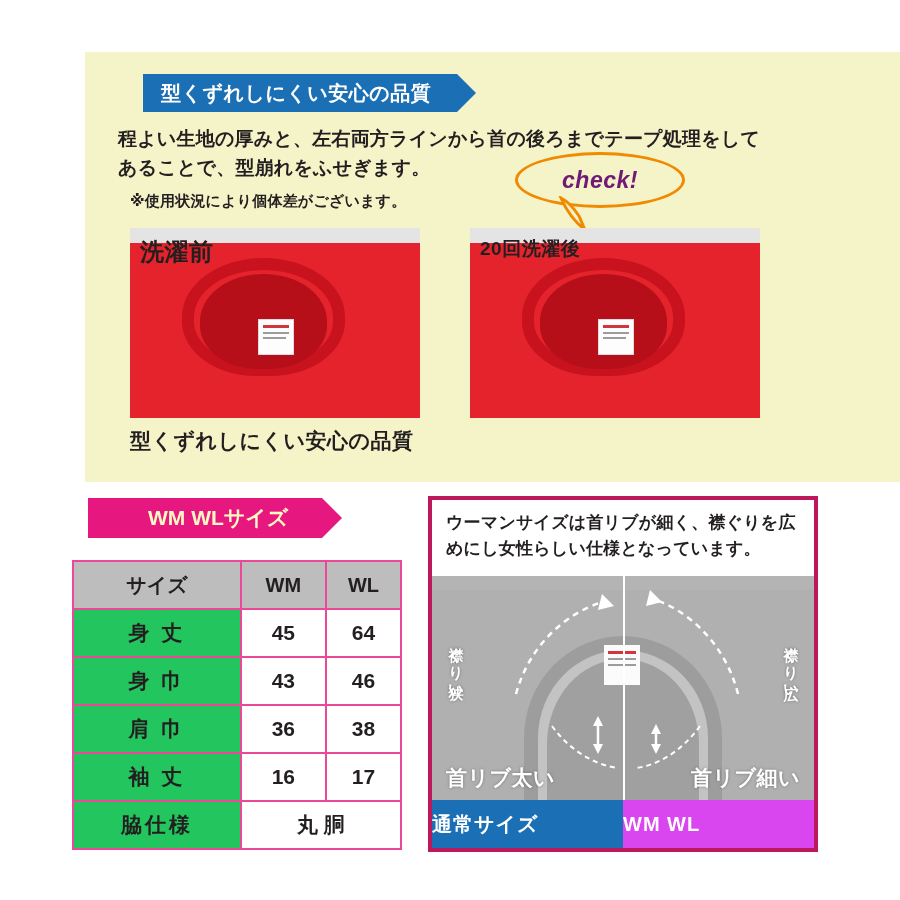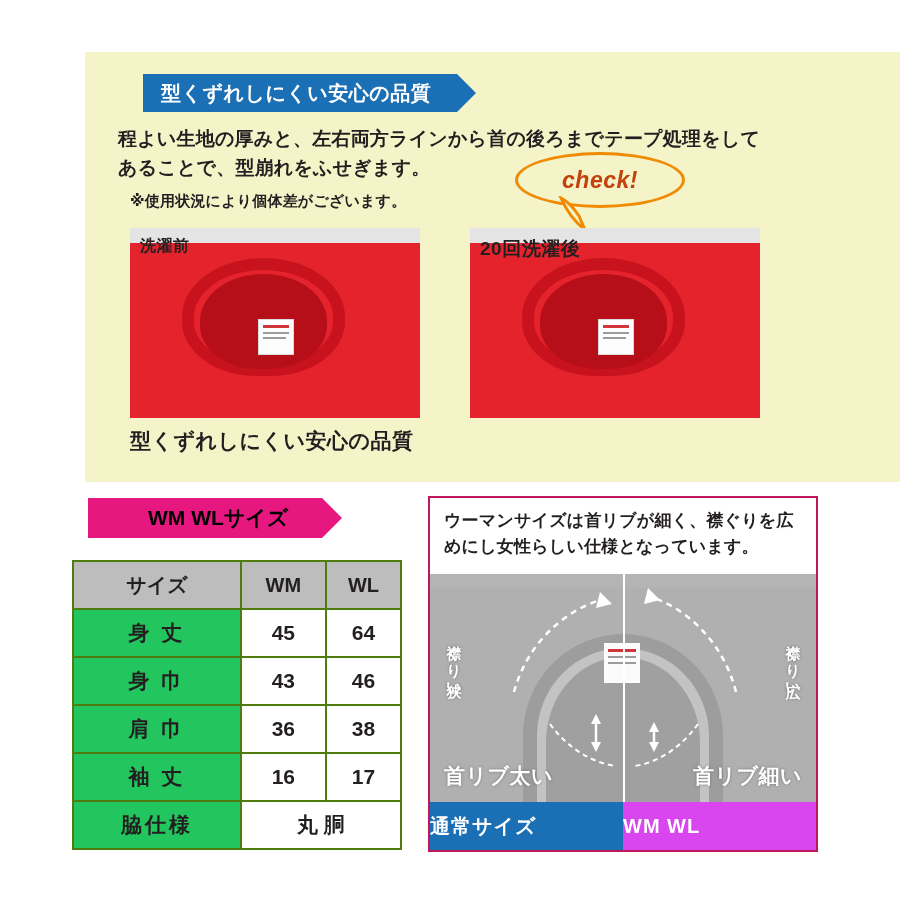--- a/index.html
+++ b/index.html
@@ -85,21 +85,21 @@
     border: 3px solid #f08a00;
     border-radius: 50%/50%;
     background: #f4f4c8;
   }
   .check-bubble .txt {
     position: absolute;
     inset: 0;
     display: flex;
     align-items: center;
     justify-content: center;
-    color: #c2410c;
+    color: #701a75;
     font-size: 23px;
     font-weight: bold;
     font-style: italic;
     letter-spacing: 0.5px;
   }
   .check-bubble .tail {
     position: absolute;
     left: 42px;
     top: 44px;
     width: 34px;
@@ -165,21 +165,21 @@
     height: 3px;
     background: #d2353c;
   }
   .photo .tag .tag-line.s2 { background: #9c9c9c; height: 2px; margin-top: 4px; }
   .photo .tag .tag-line.s3 { background: #9c9c9c; height: 2px; margin-top: 3px; width: 70%; }
 
   .photo .caption {
     position: absolute;
     left: 10px;
     top: 8px;
-    font-size: 16px;
+    font-size: 24px;
     font-weight: bold;
     color: #231f20;
     background: rgba(255,255,255,0.0);
     letter-spacing: 0.5px;
   }
   .photo.right .caption { font-size: 19px; }
 
   .bottom-caption {
     position: absolute;
     left: 45px;
@@ -189,21 +189,21 @@
     letter-spacing: 0.5px;
   }
 
   
   .size-banner {
     position: absolute;
     left: 88px;
     top: 498px;
     height: 40px;
     background: #e6187f;
-    color: #000000;
+    color: #fef9c3;
     font-size: 21px;
     font-weight: bold;
     line-height: 40px;
     padding: 0 34px 0 60px;
     white-space: nowrap;
   }
   .size-banner::after {
     content: "";
     position: absolute;
     right: -20px;
@@ -218,21 +218,21 @@
   table.size-table {
     position: absolute;
     left: 72px;
     top: 560px;
     width: 330px;
     border-collapse: collapse;
     background: #ffffff;
   }
   table.size-table th,
   table.size-table td {
-    border: 2px solid #4d7c0f;
+    border: 2px solid #ec4899;
     height: 46px;
     text-align: center;
     font-size: 21px;
     font-weight: bold;
     color: #231f20;
     padding: 0;
   }
   table.size-table thead th {
     background: #bdbdbd;
     font-size: 20px;
@@ -243,21 +243,21 @@
   }
 
   
   .illus {
     position: absolute;
     left: 428px;
     top: 496px;
     width: 390px;
     height: 356px;
     background: #ffffff;
-    border: 2px solid #be185d;
+    border: 4px solid #be185d;
     box-sizing: border-box;
     overflow: hidden;
   }
   .illus .headline {
     position: absolute;
     left: 14px;
     top: 10px;
     width: 360px;
     font-size: 17px;
     font-weight: bold;

